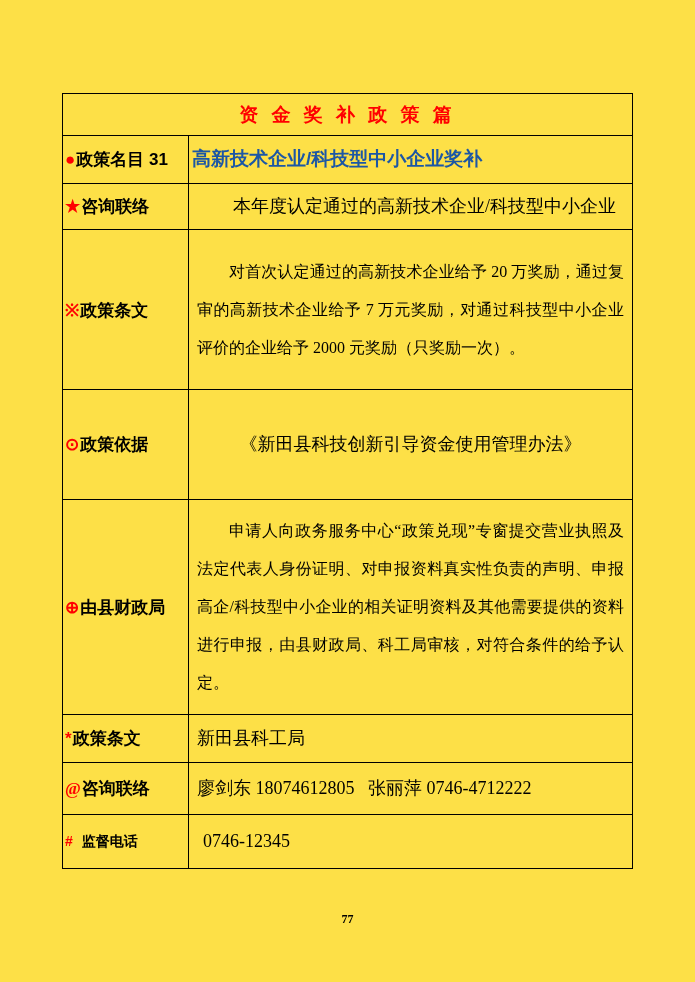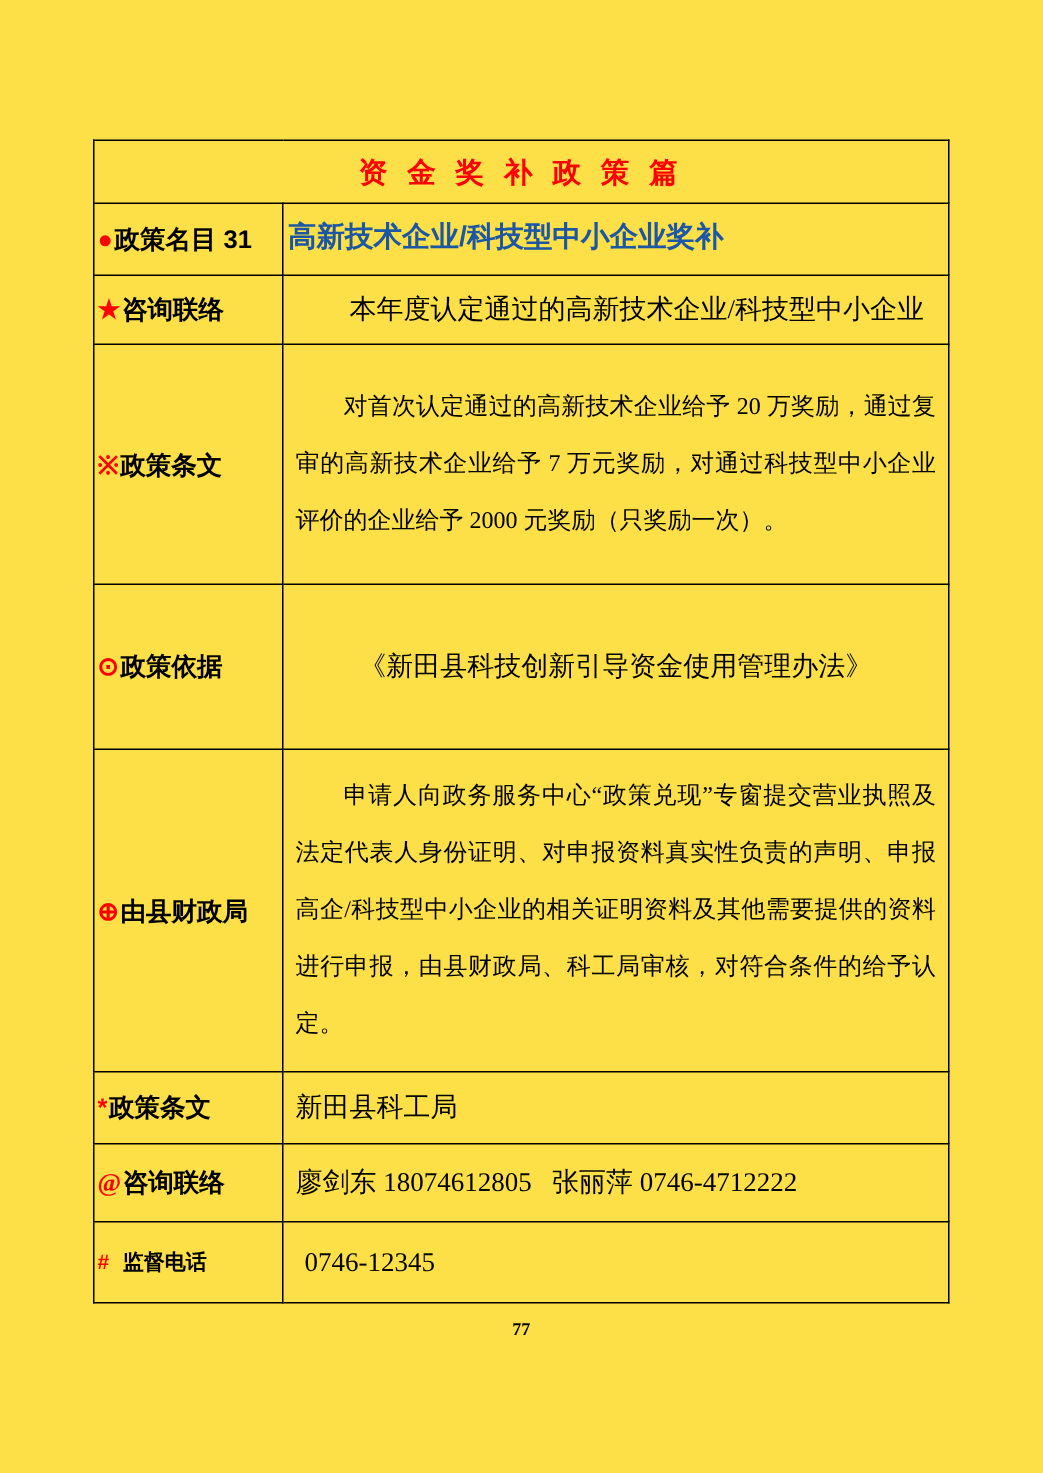--- a/index.html
+++ b/index.html
@@ -93,21 +93,21 @@
     text-align: center;
     text-indent: 0;
   }
   .contact-cell { white-space: pre-wrap; }
   .phone-cell { padding-left: 14px; }
 
   .page-number {
     position: absolute;
     left: 0;
     right: 0;
-    top: 879px;
+    top: 912px;
     text-align: center;
     font-size: 12px;
     font-weight: bold;
     font-family: "Liberation Serif", serif;
   }
 </style>
 </head>
 <body>
 
 <div class="page">

